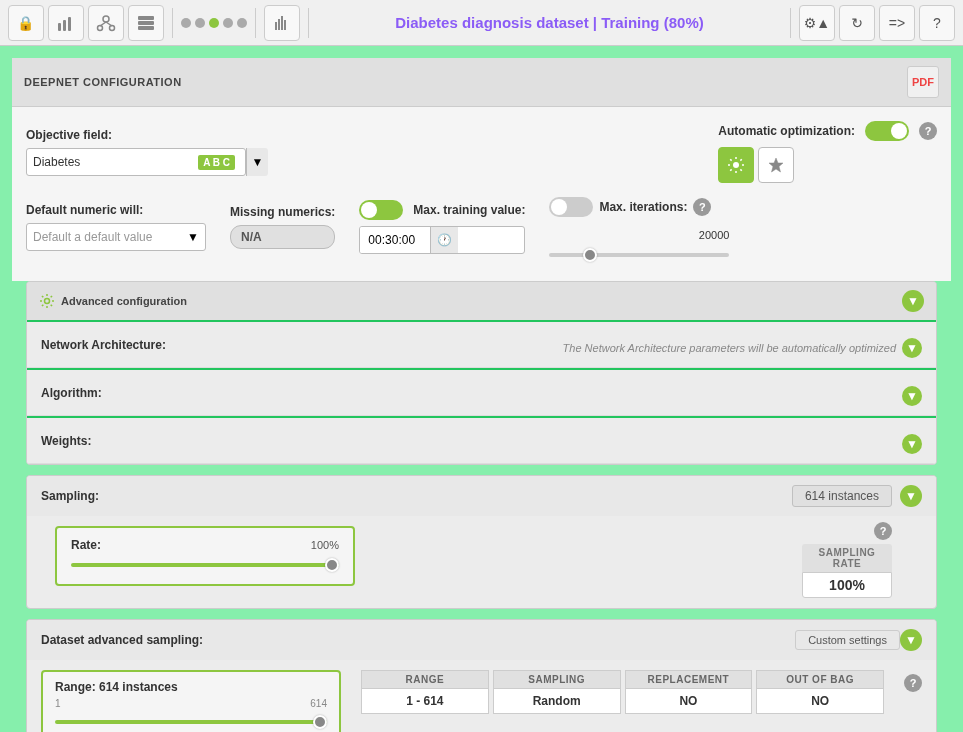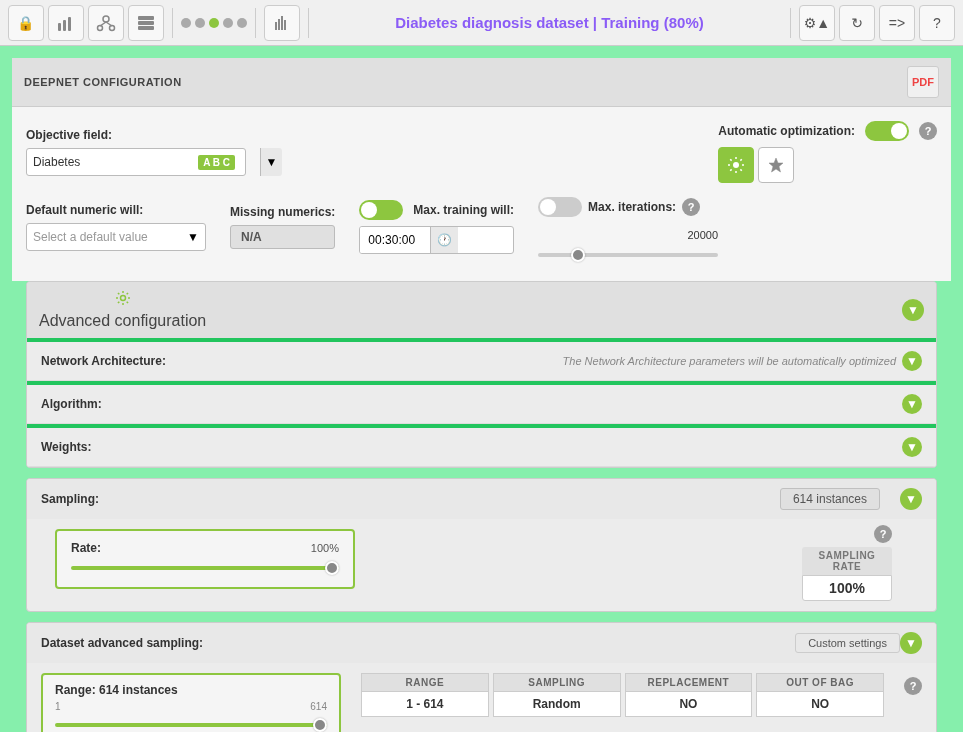--- a/index.html
+++ b/index.html
@@ -107,21 +107,21 @@
 
     .form-label {
       font-size: 12px;
       font-weight: bold;
       color: #333;
     }
 
     .form-input-row {
       display: flex;
       align-items: center;
-      gap: 14px;
+      gap: 0;
     }
 
     .field-select {
       display: flex;
       align-items: center;
       background: #fff;
       border: 1px solid #bbb;
       border-radius: 3px;
       height: 28px;
       min-width: 220px;
@@ -237,21 +237,21 @@
       min-width: 180px;
       display: flex;
       align-items: center;
       justify-content: space-between;
       cursor: pointer;
     }
 
     .na-badge {
       background: #e0e0e0;
       border: 1px solid #bbb;
-      border-radius: 3px;
+      border-radius: 11px;
       padding: 4px 10px;
       font-size: 12px;
       font-weight: bold;
       color: #555;
     }
 
     .time-input {
       display: flex;
       align-items: center;
       border: 1px solid #bbb;
@@ -326,28 +326,27 @@
       align-items: center;
       justify-content: space-between;
       padding: 8px 12px;
       background: #e0e0e0;
       cursor: pointer;
     }
     .advanced-config-title {
       display: flex;
       align-items: center;
       gap: 6px;
-      font-size: 16px;
-      font-weight: normal;
+      font-size: 11px;
+      font-weight: bold;
       color: #444;
-      flex-direction: column;
     }
 
     .config-section {
-      border-top: 4px solid #22c55e;
+      border-top: 2px solid #22c55e;
       background: #ececec;
     }
     .config-section-row {
       display: flex;
       align-items: center;
       justify-content: space-between;
       padding: 9px 14px;
       border-bottom: 1px solid #ddd;
     }
     .config-section-label {
@@ -355,20 +354,21 @@
       font-weight: bold;
       color: #333;
     }
     .config-section-value {
       font-size: 11px;
       color: #888;
       font-style: italic;
       display: flex;
       align-items: center;
       gap: 6px;
+      margin-top: 7px;
     }
     .expand-btn {
       width: 20px;
       height: 20px;
       border-radius: 50%;
       background: #8dc63f;
       color: white;
       display: flex;
       align-items: center;
       justify-content: center;
@@ -393,21 +393,21 @@
       background: #e8e8e8;
     }
     .sampling-label {
       font-size: 12px;
       font-weight: bold;
       color: #333;
     }
     .sampling-value-badge {
       display: flex;
       align-items: center;
-      gap: 20px;
+      gap: 8px;
     }
     .instances-badge {
       background: #e0e0e0;
       border: 1px solid #c0c0c0;
       border-radius: 3px;
       padding: 3px 12px;
       font-size: 12px;
       color: #555;
     }
 
@@ -741,34 +741,34 @@
           </div>
         </div>
       </div>
     </div>
 
     <div class="form-row">
 
       <div class="form-group">
         <div class="form-label">Default numeric will:</div>
         <div class="select-input">
-          <span style="color:#999">Select a default value</span>
+          <span style="color:#999">Default a default value</span>
           <span>▼</span>
         </div>
       </div>
 
       <div class="form-group">
         <div class="form-label">Missing numerics:</div>
         <div class="na-badge">N/A</div>
       </div>
 
       <div class="form-group">
         <div class="toggle-row">
           <div class="toggle off" style="background:#8dc63f"></div>
-          <span class="form-label">Max. training will:</span>
+          <span class="form-label">Max. training value:</span>
         </div>
         <div class="time-input">
           <input type="text" value="00:30:00" style="">
           <div class="time-clock-btn">🕐</div>
         </div>
       </div>
 
       <div class="iterations-group">
         <div style="display:flex;align-items:center;gap:6px">
           <div class="toggle off"></div>

